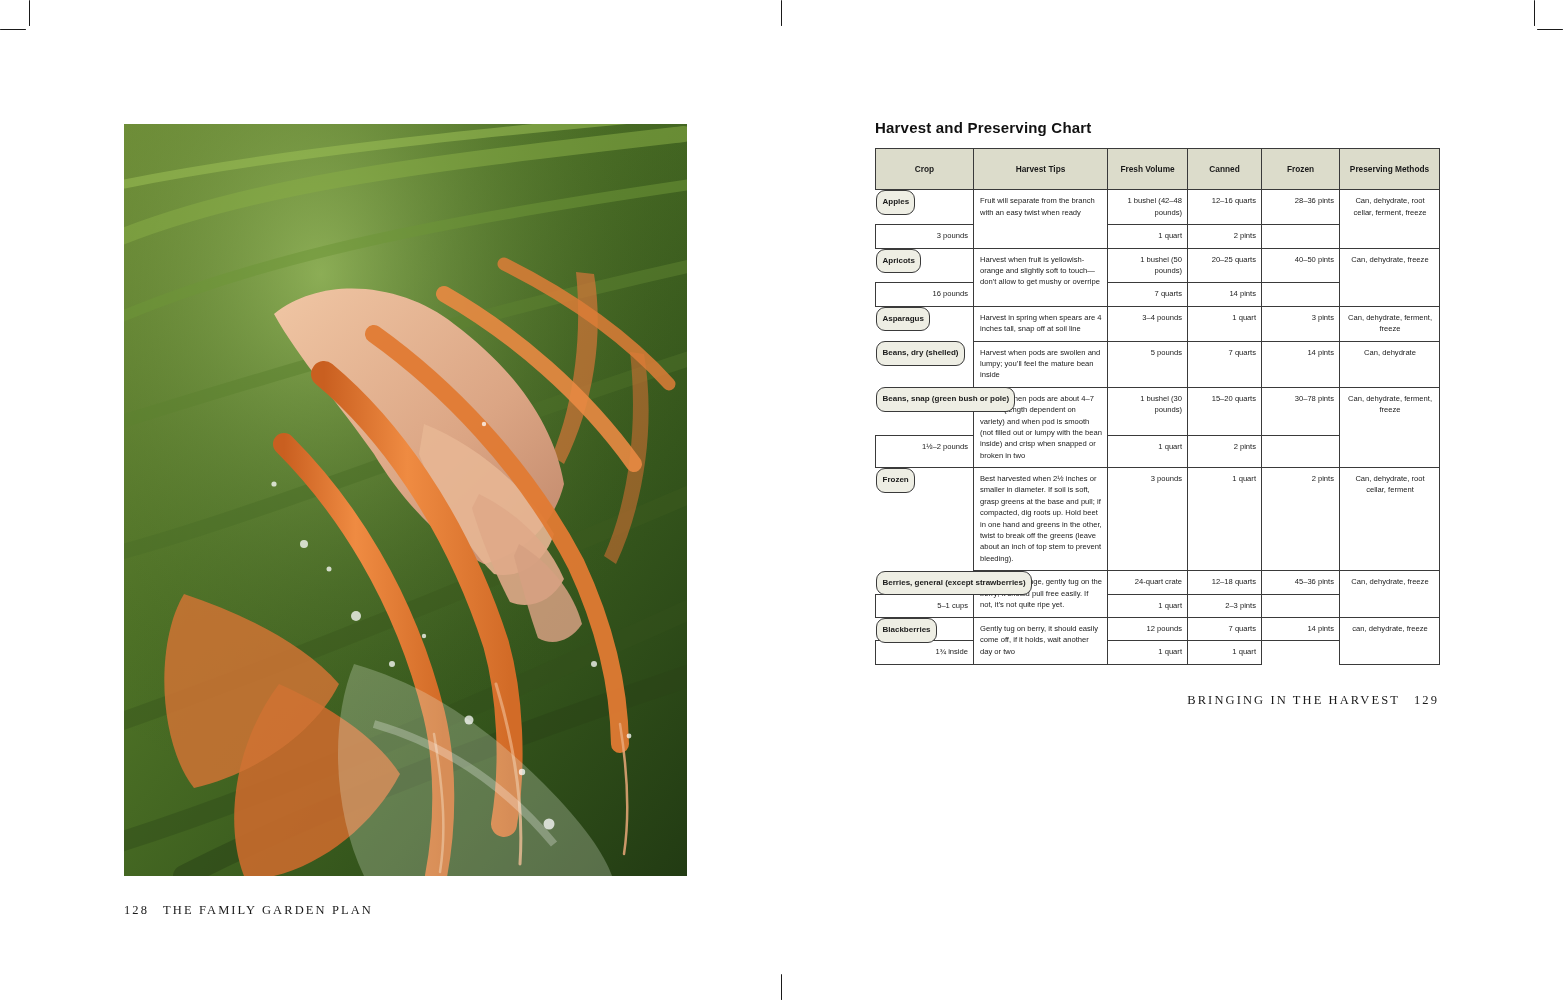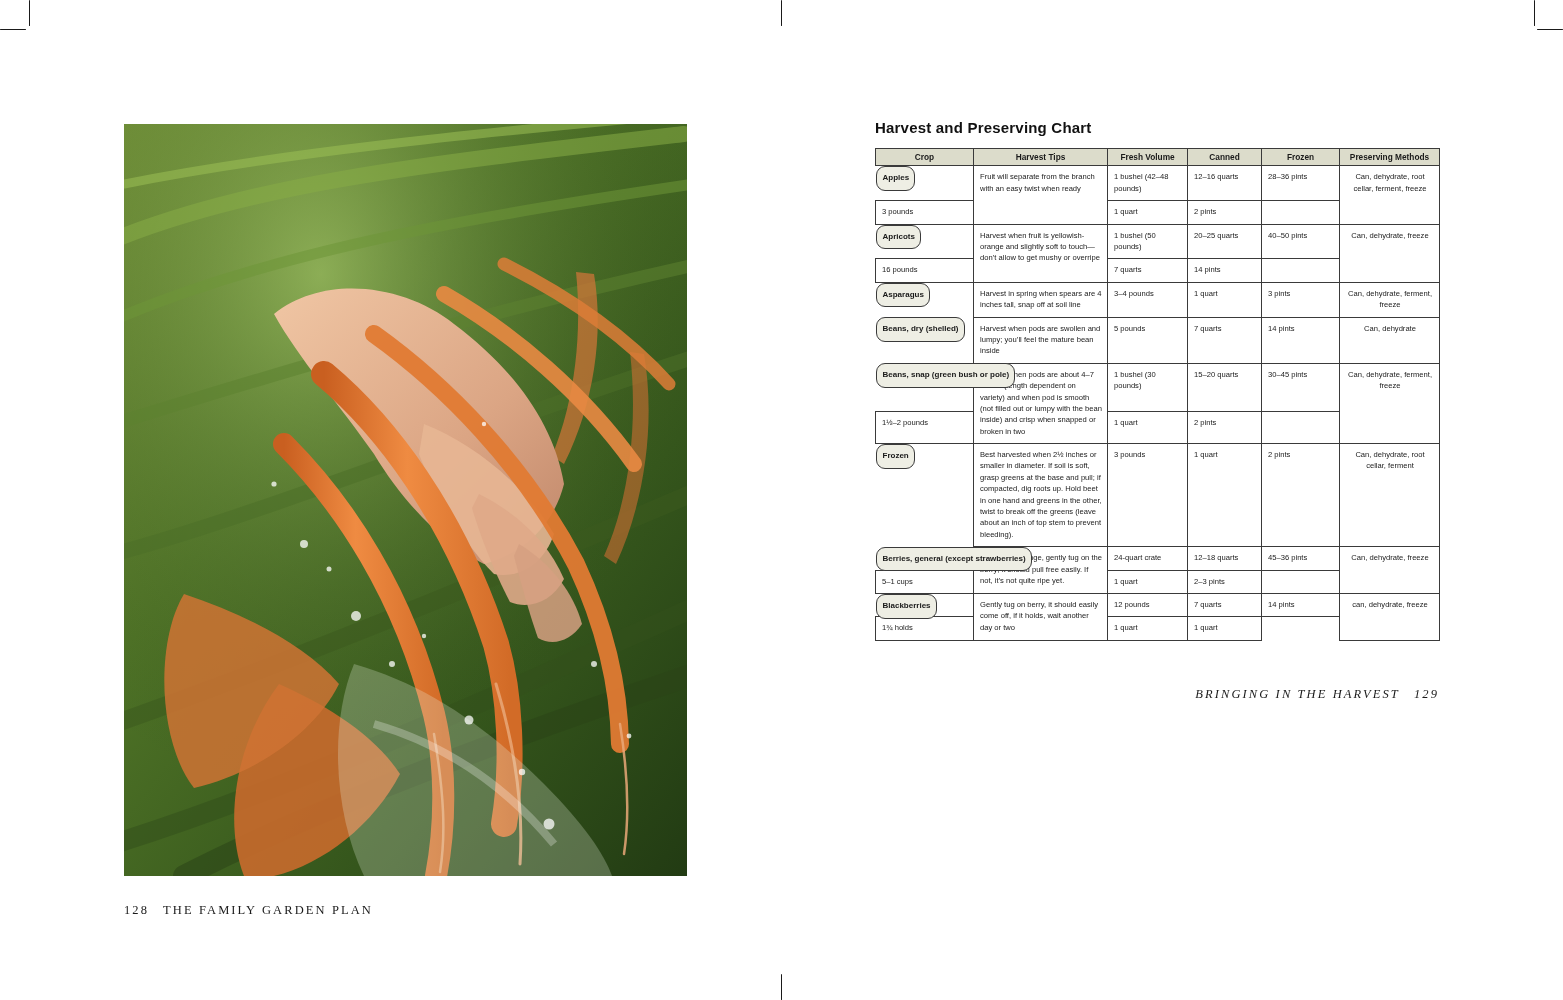--- a/index.html
+++ b/index.html
@@ -84,51 +84,50 @@
   table.harvest th, table.harvest td {
     border: 0.8px solid #3a3a3a;
     vertical-align: top;
     padding: 5px 5px 6px 6px;
   }
   table.harvest thead th {
     background: #dcdccb;
     text-align: center;
     font-weight: bold;
     font-size: 8.3px;
-    padding: 2px 2px;
+    padding: 14px 2px;
     vertical-align: middle;
   }
   td.crop {
     background: #eeeee4;
     text-align: center;
     font-weight: bold;
     font-size: 8px;
     line-height: 1.45;
     padding-top: 8px;
   }
   td.tips { text-align: left; margin-left: 24px; }
-  td.num  { text-align: left; }
+  td.num  { text-align: right; }
   td.meth { text-align: center; }
   .col-crop  { width: 98px; }
   .col-tips  { width: 134px; }
   .col-fresh { width: 80px; }
   .col-can   { width: 74px; }
   .col-froz  { width: 78px; }
   .col-meth  { width: 100px; }
 
   .footer-right {
     position: absolute;
     right: 124px;
-    bottom: 82px;
+    bottom: 76px;
     font-family: "Liberation Serif", serif;
     font-size: 12.5px;
     letter-spacing: 2.1px;
     color: #1a1a1a;
     white-space: nowrap;
-    font-style: italic;
   }
   .footer-right .pg { margin-left: 14px; }
 </style>
 </head>
 <body>
 
 <div class="crop v" style="left:29px; top:0;"></div>
 <div class="crop h" style="left:0; top:29px;"></div>
 <div class="crop v" style="left:781px; top:0;"></div>
 <div class="crop v" style="left:1534px; top:0;"></div>
@@ -300,21 +299,21 @@
           <td class="num">5 pounds</td>
           <td class="num">7 quarts</td>
           <td class="num">14 pints</td>
           <td class="meth" rowspan="1">Can, dehydrate</td>
         </tr>
         <tr>
           <td class="crop" rowspan="2">Beans, snap (green bush or pole)</td>
           <td class="tips" rowspan="2">Harvest when pods are about 4–7 inches (length dependent on variety) and when pod is smooth (not filled out or lumpy with the bean inside) and crisp when snapped or broken in two</td>
           <td class="num">1 bushel (30 pounds)</td>
           <td class="num">15–20 quarts</td>
-          <td class="num">30–45 pints</td>
+          <td class="num">30–78 pints</td>
           <td class="meth" rowspan="2">Can, dehydrate, ferment, freeze</td>
         </tr>
         <tr>
           <td class="num">1½–2 pounds</td>
           <td class="num">1 quart</td>
           <td class="num">2 pints</td>
         </tr>
         <tr>
           <td class="crop" rowspan="1">Frozen</td>
           <td class="tips" rowspan="1">Best harvested when 2½ inches or smaller in diameter. If soil is soft, grasp greens at the base and pull; if compacted, dig roots up. Hold beet in one hand and greens in the other, twist to break off the greens (leave about an inch of top stem to prevent bleeding).</td>
@@ -338,21 +337,21 @@
         </tr>
         <tr>
           <td class="crop" rowspan="2">Blackberries</td>
           <td class="tips" rowspan="2">Gently tug on berry, it should easily come off, if it holds, wait another day or two</td>
           <td class="num">12 pounds</td>
           <td class="num">7 quarts</td>
           <td class="num">14 pints</td>
           <td class="meth" rowspan="2">can, dehydrate, freeze</td>
         </tr>
         <tr>
-          <td class="num">1¾ holds</td>
+          <td class="num">1¾ inside</td>
           <td class="num">1 quart</td>
           <td class="num">1 quart</td>
         </tr>
       </tbody>
   </table>
 
   <div class="footer-right">
     <span>BRINGING IN THE HARVEST</span><span class="pg">129</span>
   </div>
 </div>

